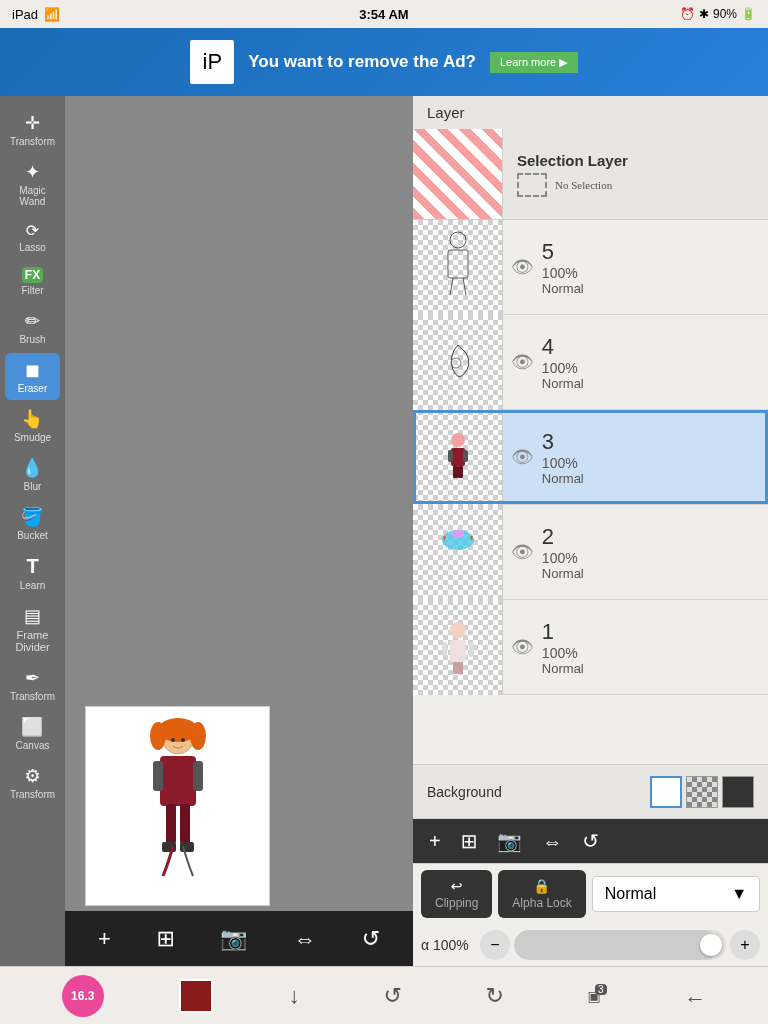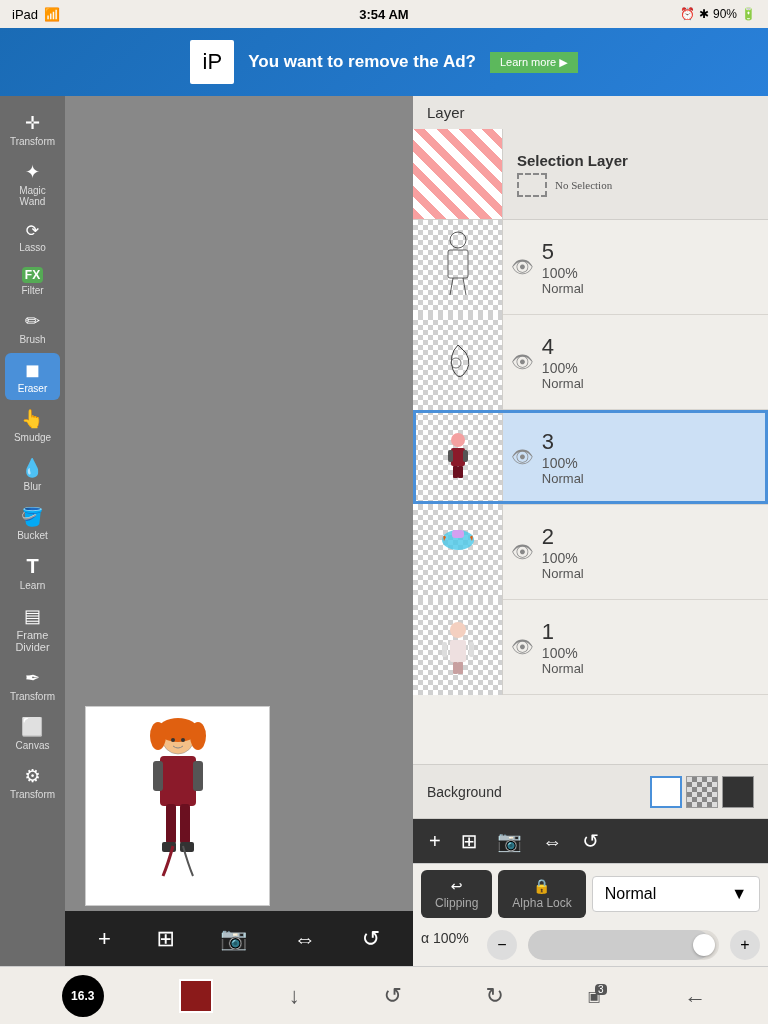--- a/index.html
+++ b/index.html
@@ -310,22 +310,23 @@
       padding: 8px 12px;
       font-size: 16px;
       font-weight: 500;
       display: flex;
       align-items: center;
       justify-content: space-between;
       cursor: pointer;
     }
     .opacity-row {
       display: flex;
+      align-items: center;
       padding: 6px 8px;
-      gap: 11px;
+      gap: 4px;
     }
     .opacity-label { font-size: 14px; color: #333; min-width: 55px; }
     .opacity-minus, .opacity-plus {
       width: 30px; height: 30px;
       border-radius: 50%;
       background: #ddd;
       border: none;
       font-size: 16px;
       cursor: pointer;
       display: flex; align-items: center; justify-content: center;
@@ -389,21 +390,21 @@
       border: none;
       font-size: 22px;
       color: #555;
       cursor: pointer;
       display: flex; align-items: center; justify-content: center;
       padding: 8px;
     }
     .nav-circle {
       width: 42px; height: 42px;
       border-radius: 50%;
-      background: #000000;
+      background: #ec4899;
       display: flex; align-items: center; justify-content: center;
       color: #fff;
       font-size: 12px;
       font-weight: 700;
     }
     .nav-color-swatch {
       width: 34px; height: 34px;
       background: #8b1a1a;
       border: 2px solid #fff;
     }

